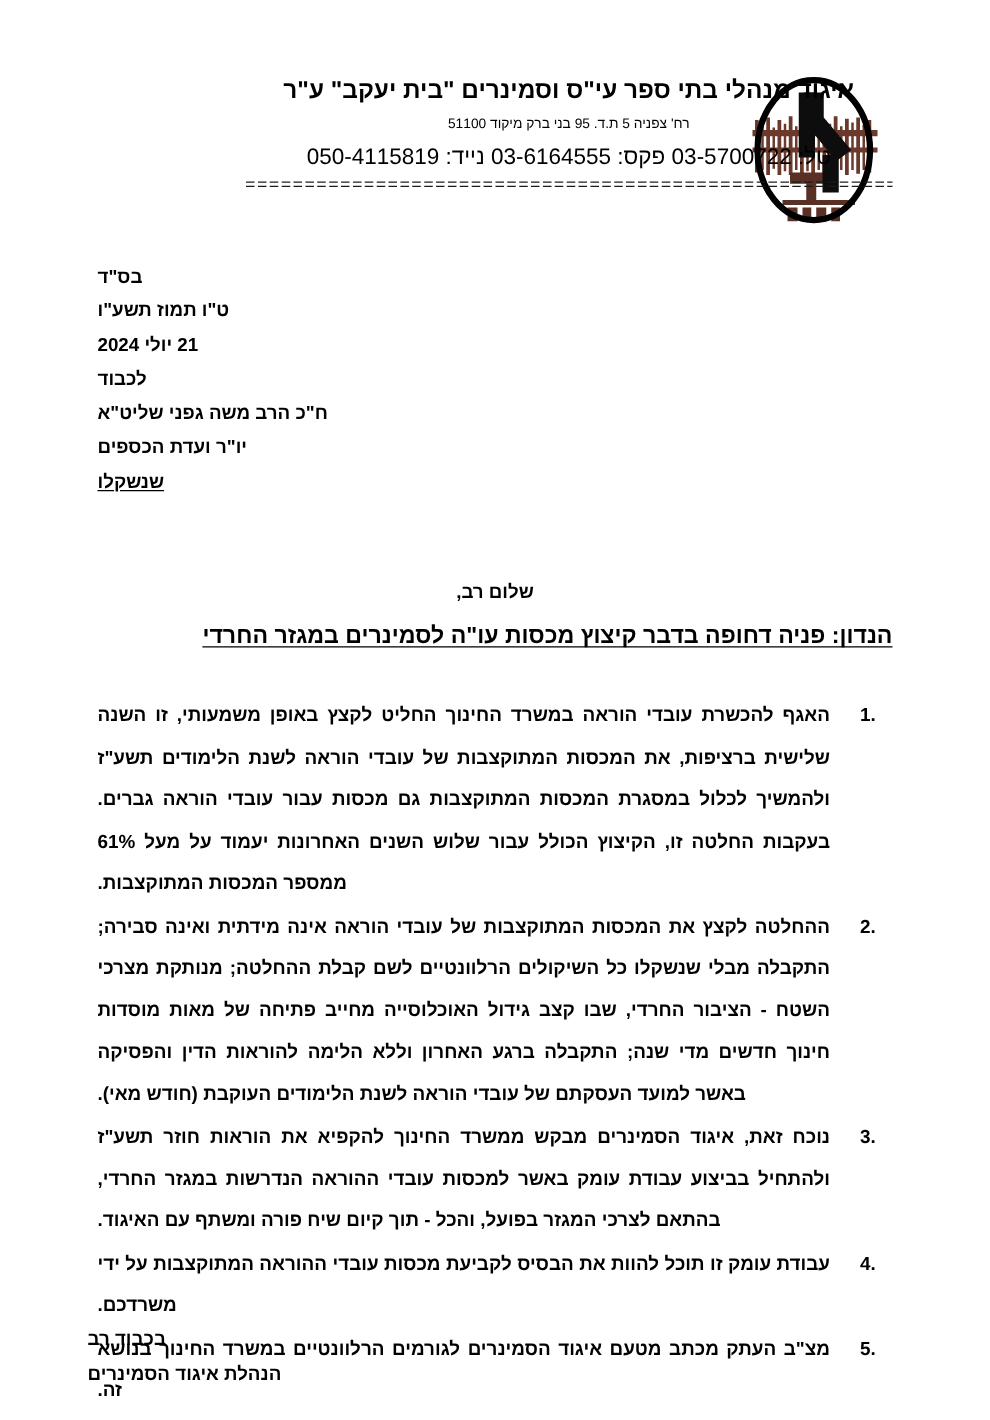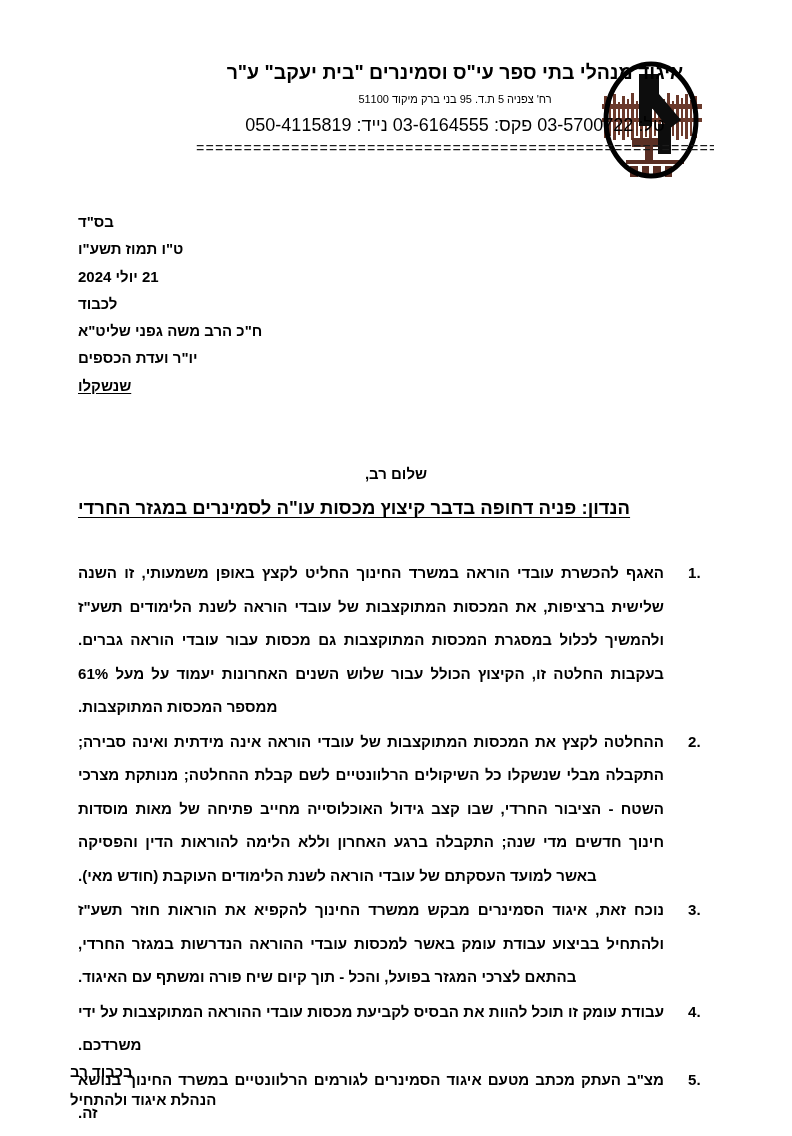--- a/index.html
+++ b/index.html
@@ -109,21 +109,21 @@
     font-size: 15px;
     font-weight: bold;
     line-height: 24px;
     direction: rtl;
   }
   .subject {
     position: absolute;
     top: 494px;
     right: 78px;
     width: 636px;
-    text-align: left;
+    text-align: right;
     direction: rtl;
   }
   .subject span {
     font-size: 18.5px;
     font-weight: bold;
     line-height: 28px;
     text-decoration: underline;
     text-underline-offset: 3px;
     white-space: nowrap;
   }
@@ -274,16 +274,16 @@
       <span class="text">עבודת עומק זו תוכל להוות את הבסיס לקביעת מכסות עובדי ההוראה המתוקצבות על ידי משרדכם.</span>
     </li>
     <li>
       <span class="num">5.</span>
       <span class="text">מצ"ב העתק מכתב מטעם איגוד הסמינרים לגורמים הרלוונטיים במשרד החינוך בנושא זה.</span>
     </li>
   </ol>
 
   <div class="closing">
     <div class="line">בכבוד רב</div>
-    <div class="line">הנהלת איגוד ולהתחיל</div>
+    <div class="line">הנהלת איגוד הסמינרים</div>
   </div>
 
 </div>
 
 </body></html>

